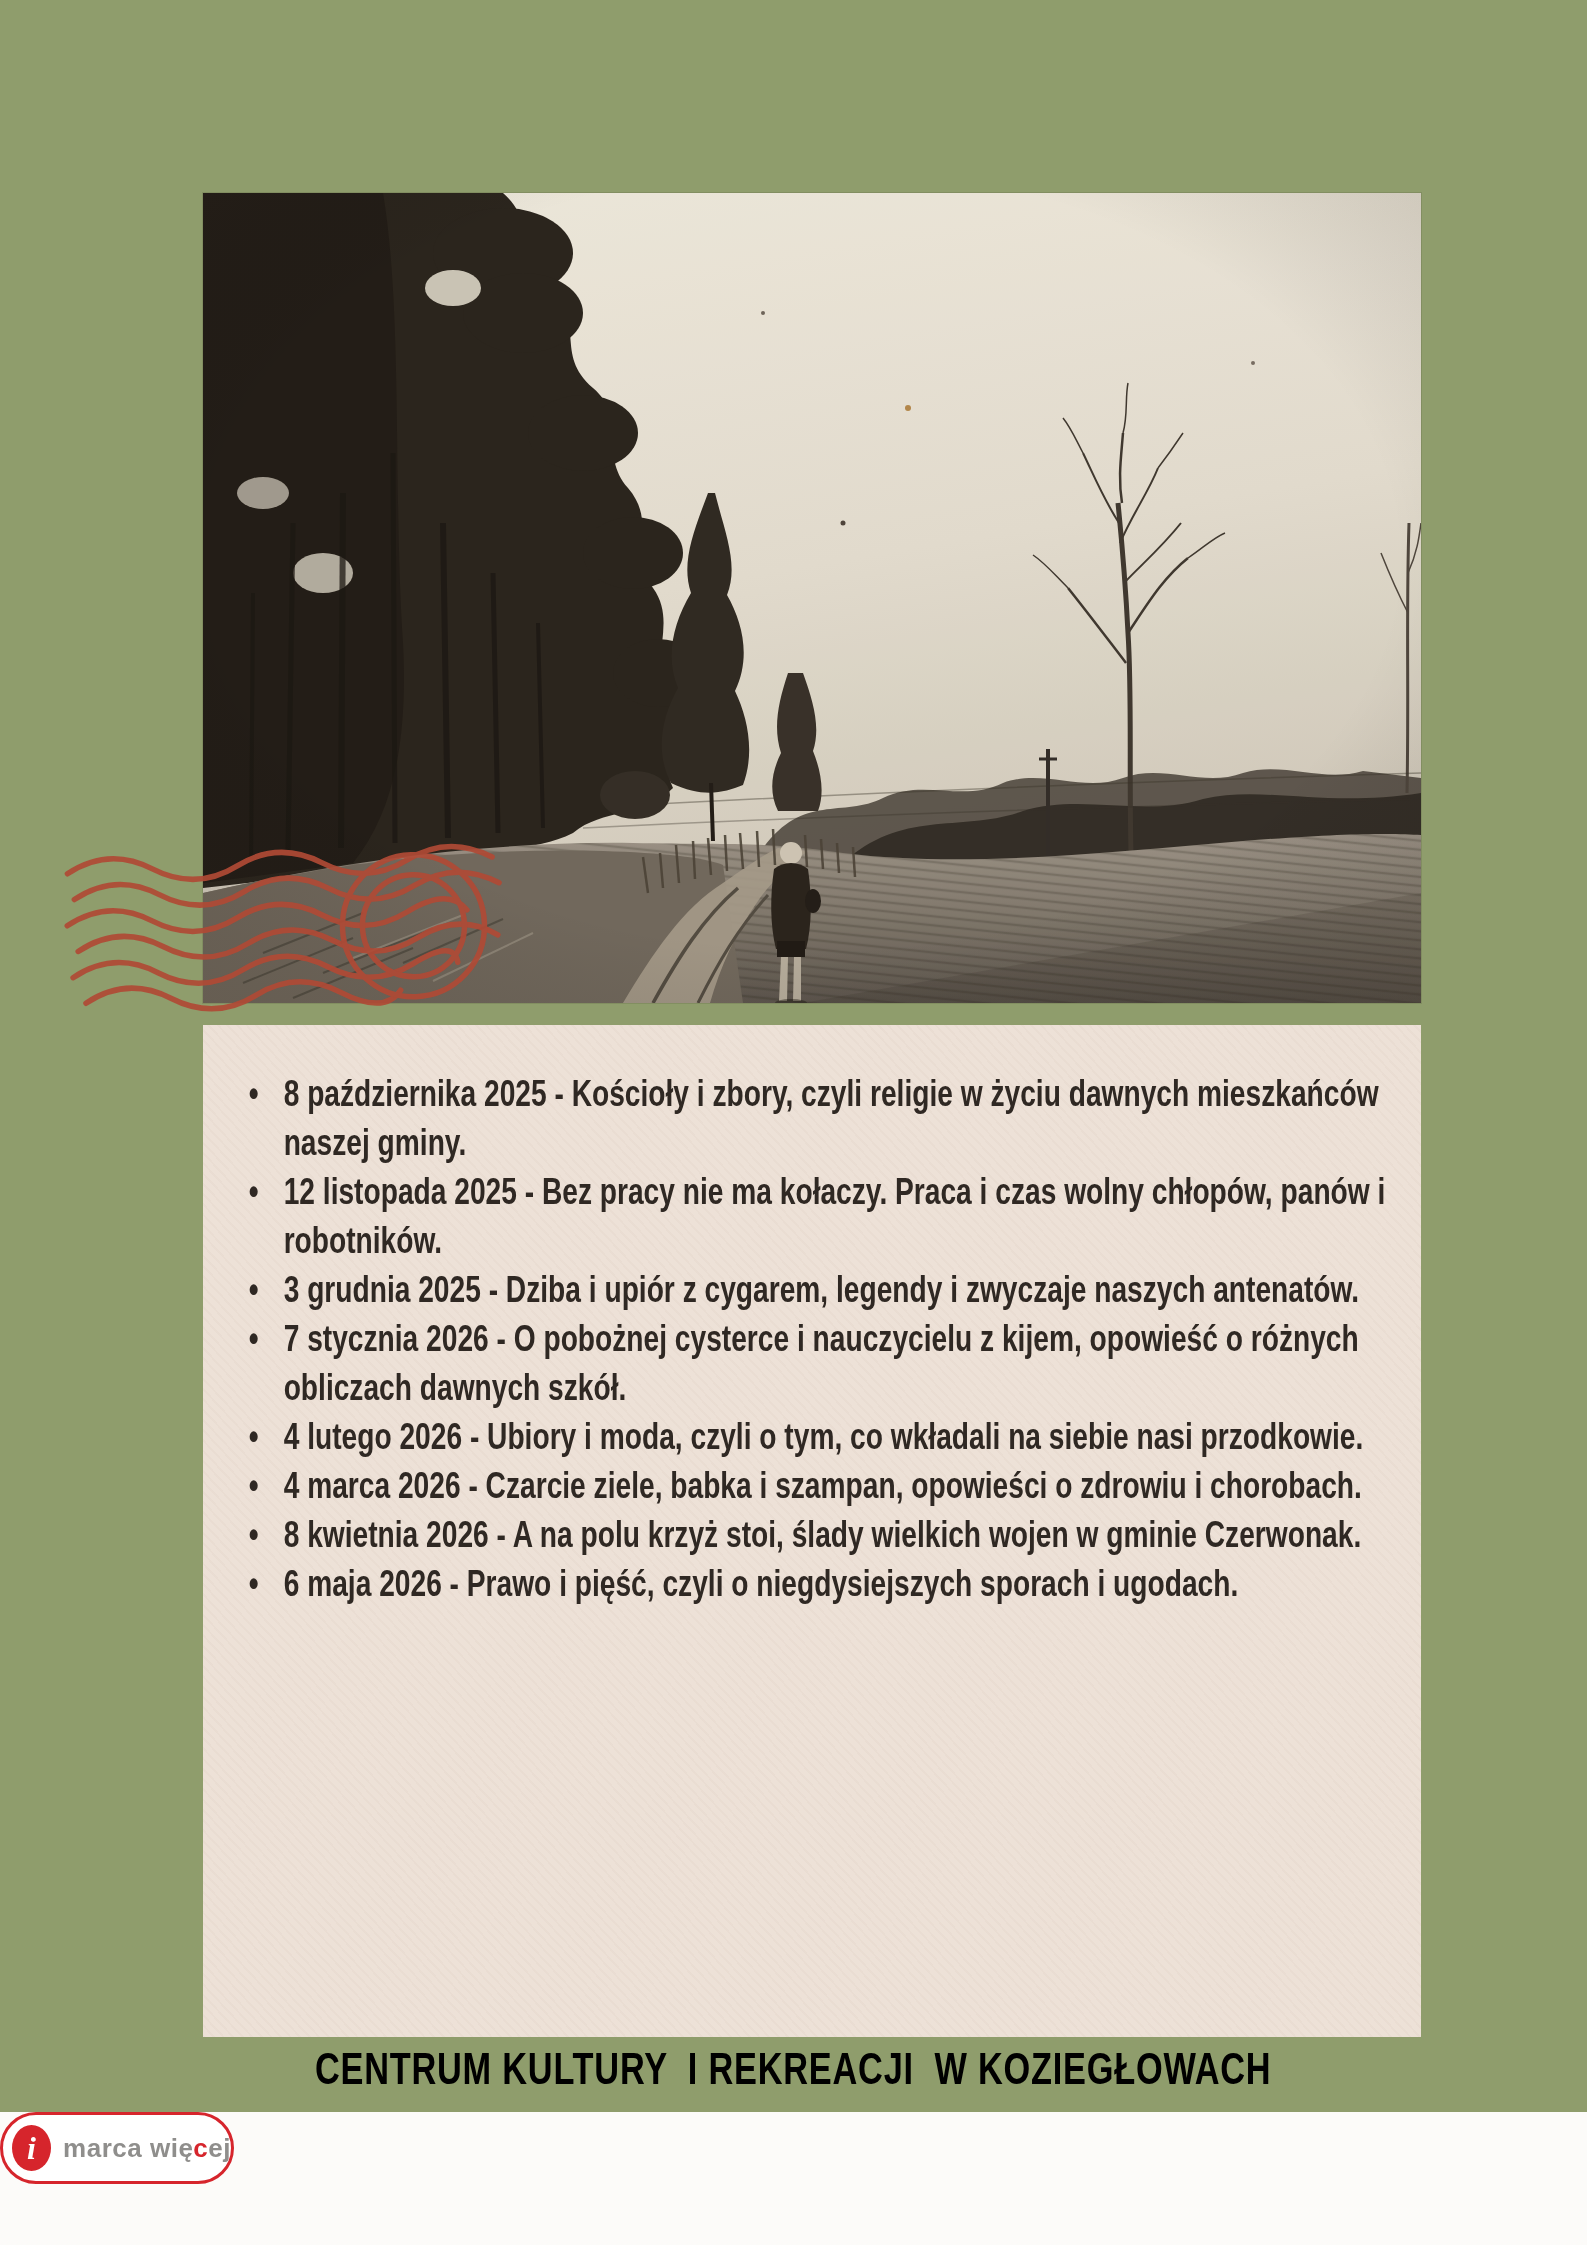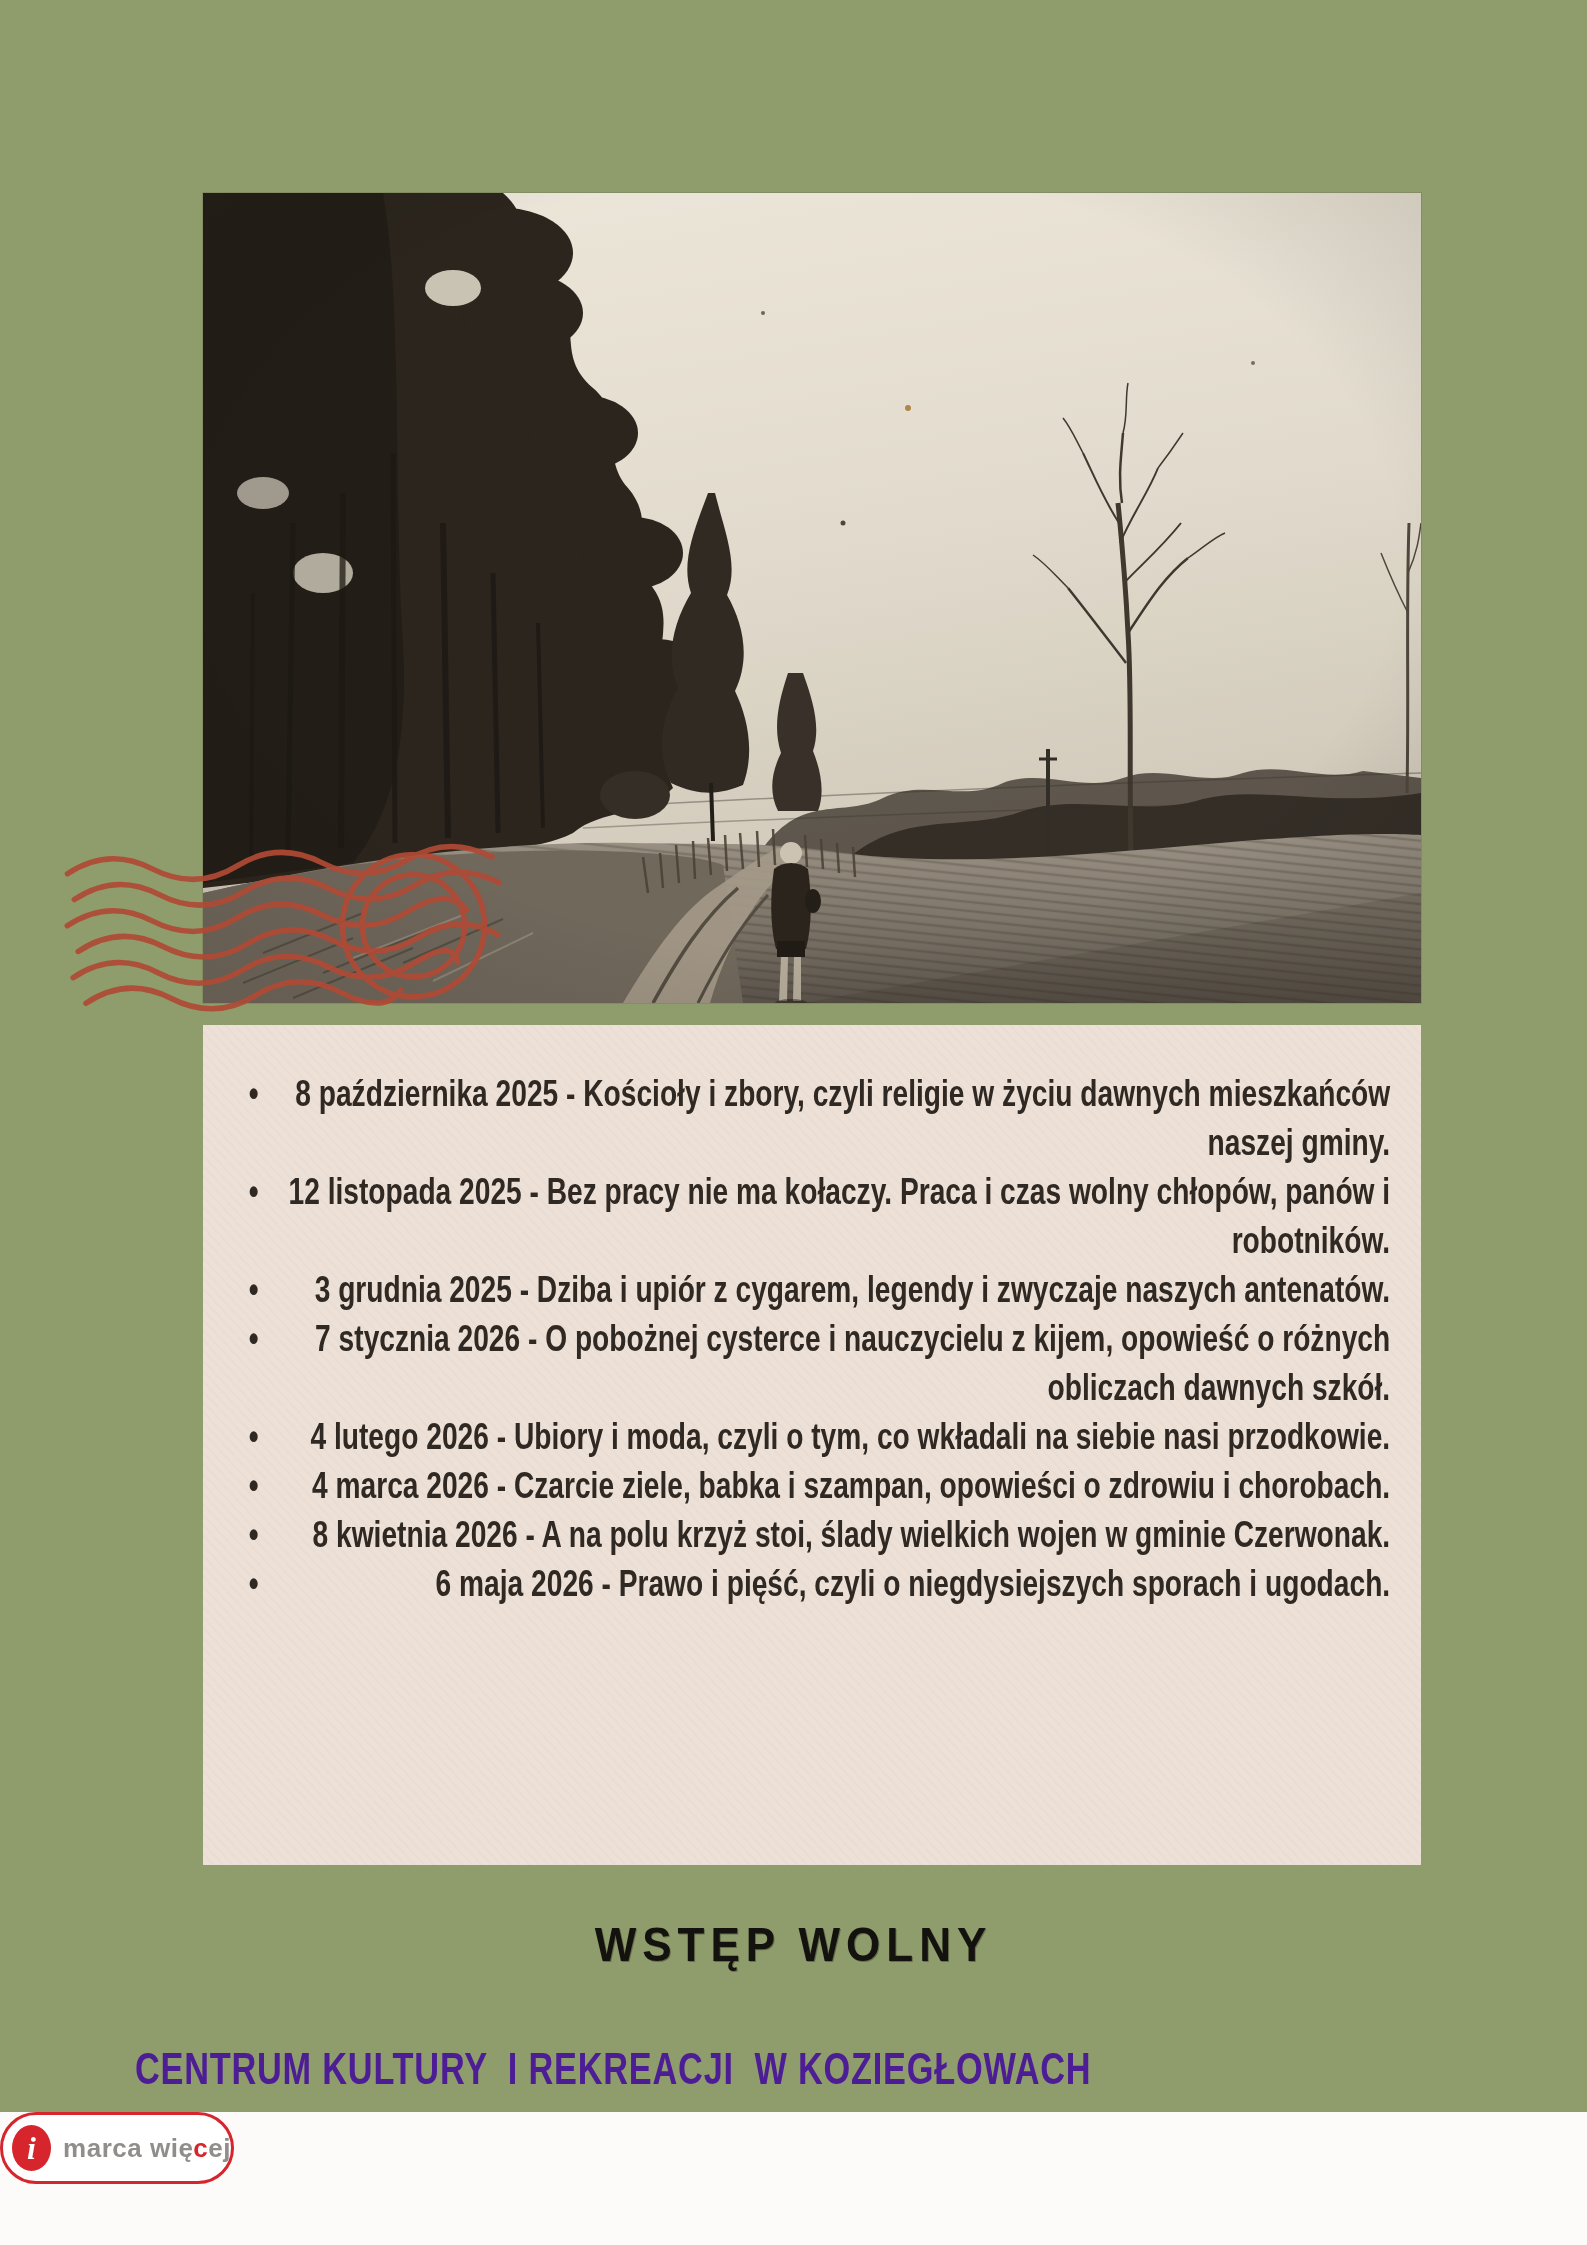--- a/index.html
+++ b/index.html
@@ -22,39 +22,39 @@
     font-size:42px;font-weight:700;letter-spacing:1px;color:#17140f;
     transform:scaleX(.80);transform-origin:50% 0;white-space:nowrap;
   }
   
   .photo-frame{position:absolute;left:203px;top:193px;width:1218px;height:810px;overflow:hidden;box-shadow:0 0 0 1px rgba(60,60,40,.15);}
   .photo-frame svg{display:block;width:100%;height:100%;}
   
   .postmark{position:absolute;left:62px;top:838px;width:460px;height:210px;z-index:3;transform:rotate(-2deg);}
   
   .schedule-panel{
-    position:absolute;left:203px;top:1025px;width:1218px;height:840px;
+    position:absolute;left:203px;top:1025px;width:1218px;height:1012px;
     background:#ede1d7;
     background-image:repeating-linear-gradient(47deg,rgba(170,140,120,.05) 0 2px,rgba(255,255,255,0) 2px 7px);
-    overflow:hidden;z-index:2;text-align:right;
+    overflow:hidden;z-index:2;
   }
   .schedule-list{
     position:absolute;left:0;top:44px;width:1500px;margin:0;
     transform:scaleX(.761);transform-origin:0 0;
     list-style:none;padding:0 0 0 60px;
     font-size:37px;font-weight:700;line-height:49px;color:#2f2823;
   }
   .schedule-list li{position:relative;padding-left:46px;}
   .schedule-list li::before{content:"\2022";position:absolute;left:0;top:0;}
   
   .stamp-line{position:absolute;left:0;width:100%;text-align:center;color:#14120e;}
   .stamp-line span{display:inline-block;font-weight:900;letter-spacing:6px;font-size:44px;transform:scaleY(1.08);text-shadow:1px 1px 0 rgba(25,22,16,.35);white-space:nowrap;}
   .admission{top:1920px;}
   .time{top:1980px;}
-  .venue-line{position:absolute;left:0;top:2044px;width:100%;text-align:left;color:#4c1d95;}
+  .venue-line{position:absolute;left:0;top:2044px;width:100%;text-align:center;color:#000000;}
   .venue-line span{display:inline-block;font-size:44px;font-weight:700;letter-spacing:1px;transform:scaleX(.78);white-space:pre;}
   
   .footer-band{position:absolute;left:0;top:2112px;width:100%;height:133px;background:#fcfbf9;}
   
   .wiesz{left:905px;top:2142px;width:234px;height:72px;background:#fff;border:3.5px solid #d6252c;border-radius:40px;display:flex;align-items:center;gap:12px;padding-left:9px;box-sizing:border-box;}
   .info-circle{width:46px;height:46px;border-radius:50%;background:#d6252c;display:flex;align-items:center;justify-content:center;}
   .info-circle span{color:#fff;font-family:"Liberation Serif","DejaVu Serif",serif;font-style:italic;font-weight:700;font-size:32px;line-height:32px;}
   .wiesz-label{font-size:26px;font-weight:700;color:#8f8e8c;letter-spacing:.5px;white-space:nowrap;}
   .wiesz-label .accent{color:#d6252c;}
 </style>

